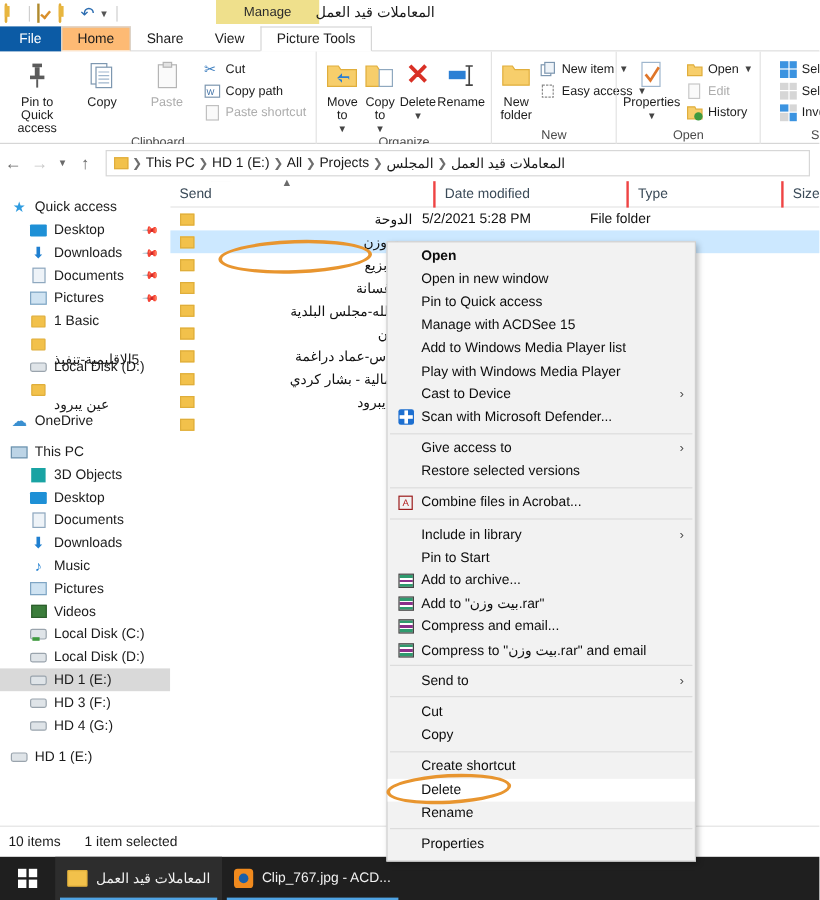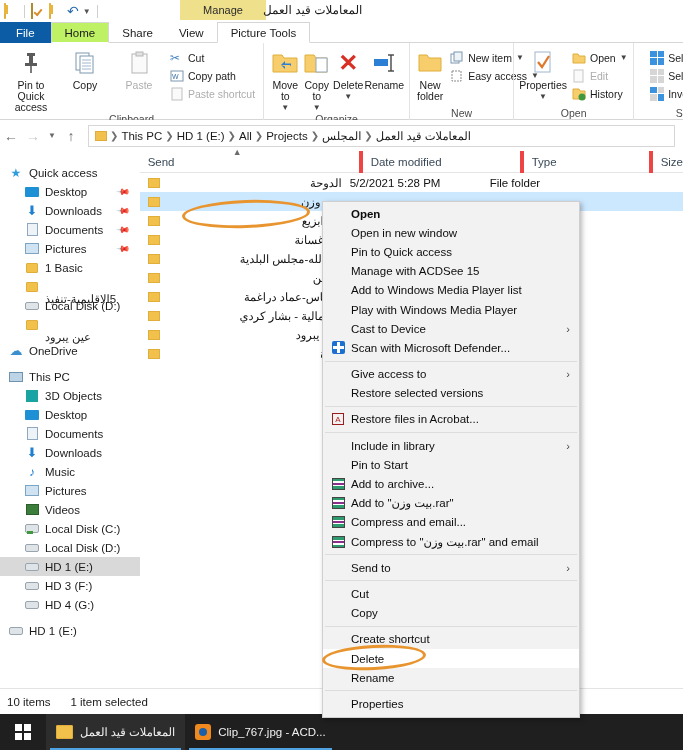--- a/index.html
+++ b/index.html
@@ -46,21 +46,21 @@
   .tabstrip {
     position:absolute; top:22px; left:0; width:683px; height:21px;
     background:#ffffff; display:flex; align-items:stretch;
     border-bottom:1px solid #d6d6d6;
   }
   .tab {
     display:flex;align-items:center;justify-content:center;
     font-size:11.5px; color:#1b1b1b; padding:0 13px; height:21px; cursor:default;
   }
   .tab.file { background:#0c5ba5; color:#fff; padding:0 16px; }
-  .tab.active { background:#bef264; border:1px solid #d6d6d6; border-bottom:1px solid #fff; }
+  .tab.active { background:#fdba74; border:1px solid #d6d6d6; border-bottom:1px solid #fff; }
   .tab.ctxtab { background:#fff; border:1px solid #d6d6d6; border-bottom:1px solid #fff; }
 
   
   .ribbon {
     position:absolute; top:43px; left:0; width:683px; height:77px;
     background:#ffffff; border-bottom:1px solid #d6d6d6;
     display:flex; align-items:stretch;
   }
   .rgroup { position:relative; display:flex; flex-direction:column; height:77px; }
   .rgroup + .rgroup { border-left:1px solid #e3e3e3; }
@@ -131,21 +131,21 @@
   .i-3d{width:12px;height:12px;background:#19a3a3;}
   .i-music{color:#1f7fd0;font-size:12px;}
   .i-video{width:13px;height:11px;background:#3b7d3b;border:1px solid #2c5d2c;}
   .i-cdrive{width:14px;height:9px;background:#dfe4e8;border:1px solid #9aa4ad;border-radius:2px;position:relative;}
   .i-cdrive::after{content:"";position:absolute;left:1px;bottom:-2px;width:6px;height:3px;background:#3f9a3f;}
 
   
   .listpane { flex:1; position:relative; background:#fff; }
   .colhead { height:22px; display:flex; align-items:center; border-bottom:1px solid #e5e5e5; font-size:11.5px; color:#3a4a58; position:relative;}
   .col { padding-left:8px; position:relative; height:22px; display:flex; align-items:center; }
-  .col + .col { border-left:4px solid #ef4444;margin-left:21px; }
+  .col + .col { border-left:2px solid #ef4444;margin-left:21px; }
   .col-name{width:198px;}
   .col-date{width:140px;}
   .col-type{width:108px;}
   .col-size{flex:1;}
   .sortmark{position:absolute;left:93px;top:-4px;font-size:9px;color:#6b6b6b;}
 
   .rows { position:absolute; top:22px; left:0; right:0; bottom:0; }
   .row { height:19px; display:flex; align-items:center; font-size:11.5px; color:#111; }
   .row.sel { background:#cce8ff; }
   .row .rf { width:12px;height:10px;background:#f2c14b;border:1px solid #dfae3b;margin:0 6px 0 8px;flex:none; }
@@ -757,21 +757,21 @@
       </div>
       <div class="ci">
         <span class="ctxico"></span>
         <span class="lbl-rtl">Restore selected versions</span>
       </div>
       <div class="ctxsep"></div>
       <div class="ci">
         <span class="ctxico">
           <span class="acrobat">A</span>
         </span>
-        <span class="lbl-rtl">Restore files in Acrobat...</span>
+        <span class="lbl-rtl">Combine files in Acrobat...</span>
       </div>
       <div class="ctxsep"></div>
       <div class="ci">
         <span class="ctxico"></span>
         <span class="lbl-rtl">Include in library</span>
         <span class="arr">›</span>
       </div>
       <div class="ci">
         <span class="ctxico"></span>
         <span class="lbl-rtl">Pin to Start</span>

